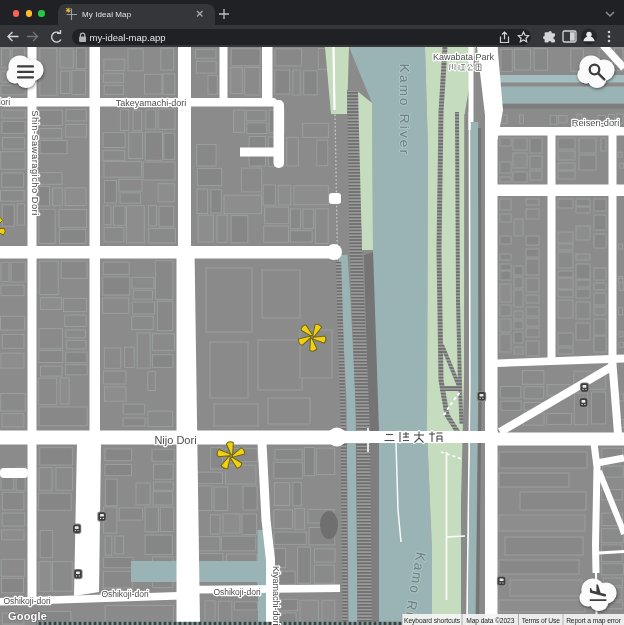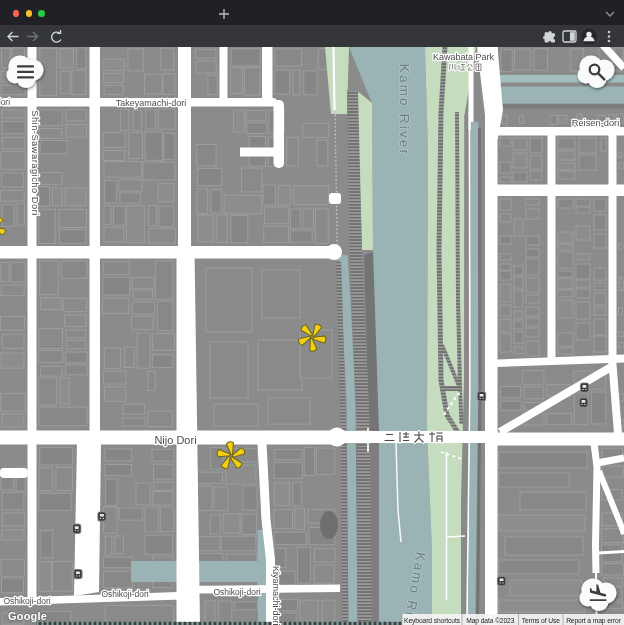--- a/index.html
+++ b/index.html
@@ -9,20 +9,33 @@
 .toolbar { position:absolute; top:25px; left:0; width:624px; height:22px; background:#35363a; }
 .pill { position:absolute; left:72px; top:3.5px; width:459px; height:16.5px; background:#202124; border-radius:8.5px; }
 .url { position:absolute; left:17.5px; top:3.4px; font-size:9.5px; color:#e4e6e9; }
 svg.chromeicons { position:absolute; top:0; left:0; }
 #map { position:absolute; top:47px; left:0; }
 </style></head><body>
 <div class="strip">
   <div class="tl" style="left:12.6px;background:#ff5f57"></div>
   <div class="tl" style="left:25.6px;background:#febc2e"></div>
   <div class="tl" style="left:38.4px;background:#28c840"></div>
+  <div class="tab">
+    <svg width="157" height="21" style="position:absolute;top:0;left:0">
+      <g transform="translate(7,3)">
+        <path d="M6.5,1.5 L6.5,13 M1.5,7.5 L12,7.5" stroke="#9aa0a6" stroke-width="1.1" fill="none"></path>
+        <g transform="translate(3.2,3.2)">
+            <path d="M0,-3 L0.8,-0.8 L3,0 L0.8,0.8 L0,3 L-0.8,0.8 L-3,0 L-0.8,-0.8 Z" fill="#e8b93c"></path>
+            <path d="M-2,-2.2 L2.1,2.1 M2.1,-2.1 L-2.1,2.1" stroke="#e8b93c" stroke-width="1"></path>
+          </g>
+      </g>
+      <path d="M139,7 l5.5,5.5 M144.5,7 l-5.5,5.5" stroke="#a9acae" stroke-width="1.2"></path>
+    </svg>
+    <div class="tabtitle">My Ideal Map</div>
+  </div>
   <svg class="chromeicons" width="624" height="25">
     <path d="M219,14 h10 M224,9 v10" stroke="#bdc1c4" stroke-width="1.3"></path>
     <path d="M606,12 l4,4 l4,-4" stroke="#8a8d90" stroke-width="1.5" fill="none"></path>
   </svg>
 </div>
 <div class="toolbar">
   <svg class="chromeicons" width="624" height="22">
     <g stroke="#d2d5d8" stroke-width="1.4" fill="none">
       <path d="M18.5,11.5 h-10 m4,-4.5 l-4.5,4.5 l4.5,4.5"></path>
     </g>
@@ -42,20 +55,33 @@
     </g>
     <circle cx="589" cy="11.5" r="8" fill="#25272b"></circle>
     <circle cx="589" cy="9.5" r="2.7" fill="#e8eaed"></circle>
     <path d="M583.3,16.2 a5.8,5.8 0 0 1 11.4,0 Z" fill="#e8eaed"></path>
     <g fill="#c9ccd0">
       <circle cx="609" cy="7" r="1.3"></circle>
         <circle cx="609" cy="11.5" r="1.3"></circle>
         <circle cx="609" cy="16" r="1.3"></circle>
     </g>
   </svg>
+  <div class="pill">
+    <svg width="459" height="17" style="position:absolute;top:0;left:0">
+      <g transform="translate(6.5,3.4)" fill="#aeb1b5">
+        <rect x="0.6" y="4.2" width="7" height="5.4" rx="1"></rect>
+        <path d="M1.9,4.6 v-1.6 a2.2,2.2 0 0 1 4.4,0 v1.6" fill="none" stroke="#aeb1b5" stroke-width="1.2"></path>
+      </g>
+      <g transform="translate(427,2.5)" stroke="#d2d5d8" stroke-width="1.2" fill="none">
+        <path d="M1.5,5 v6 h8 v-6 M5.5,0.8 v7 M3,3 l2.5,-2.4 l2.5,2.4"></path>
+      </g>
+      <path transform="translate(446,2.2)" d="M5.5,0.8 l1.55,3.3 3.6,0.45 -2.65,2.5 0.7,3.55 -3.2,-1.75 -3.2,1.75 0.7,-3.55 -2.65,-2.5 3.6,-0.45 Z" fill="none" stroke="#d2d5d8" stroke-width="1.2"></path>
+    </svg>
+    <div class="url">my-ideal-map.app</div>
+  </div>
 </div>
 <svg id="map" width="624" height="578" viewBox="0 47 624 578">
 <rect x="0.0" y="47.0" width="624.0" height="578.0" fill="#8b8b8b"></rect>
 <rect x="1.6" y="48.2" width="8.6" height="19.7" fill="#8a8a8a" stroke="#9b9e9e" stroke-width="1"></rect>
 <rect x="12.2" y="48.0" width="12.2" height="20.8" fill="#888888" stroke="#9b9e9e" stroke-width="1"></rect>
 <rect x="0.9" y="71.2" width="22.7" height="10.8" fill="#8d8d8d" stroke="#9b9e9e" stroke-width="1"></rect>
 <rect x="0.9" y="85.3" width="24.3" height="9.4" fill="#888888" stroke="#9b9e9e" stroke-width="1"></rect>
 <rect x="39.8" y="48.2" width="17.0" height="47.1" fill="#8a8a8a" stroke="#9b9e9e" stroke-width="1"></rect>
 <rect x="59.9" y="48.6" width="13.5" height="19.3" fill="#8d8d8d" stroke="#9b9e9e" stroke-width="1"></rect>
 <rect x="76.4" y="47.9" width="9.5" height="20.7" fill="#868686" stroke="#9b9e9e" stroke-width="1"></rect>

